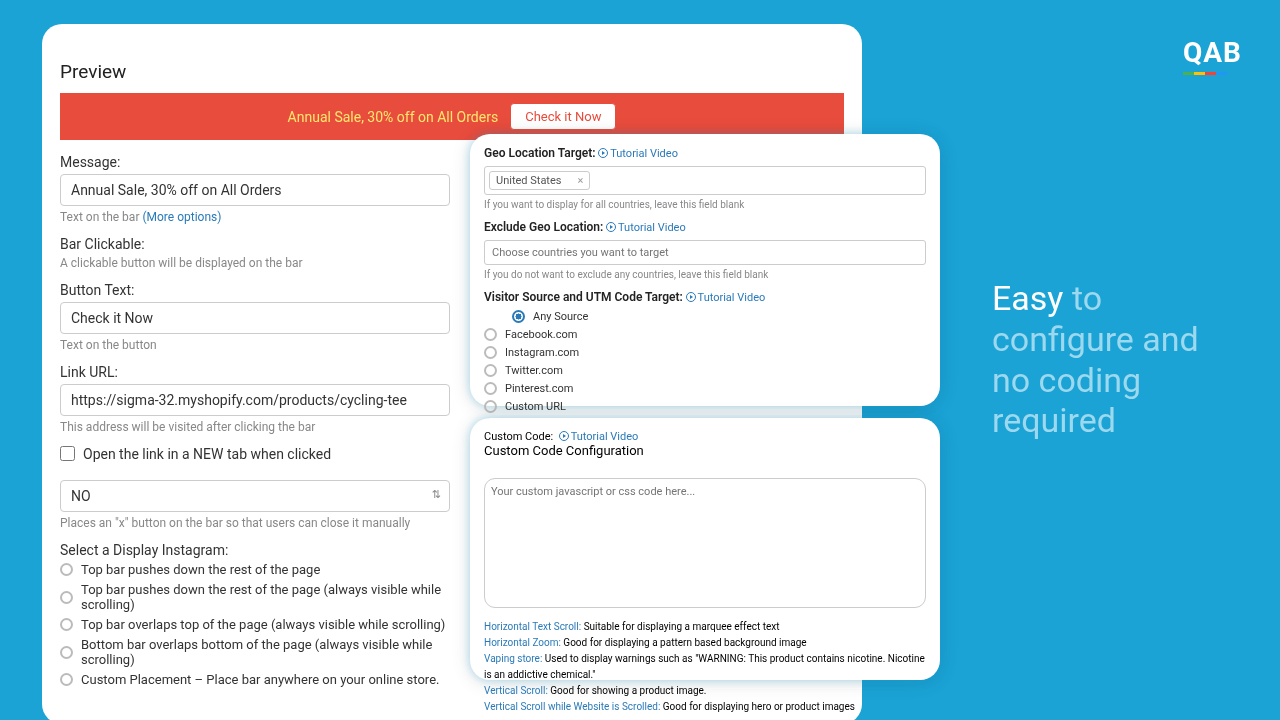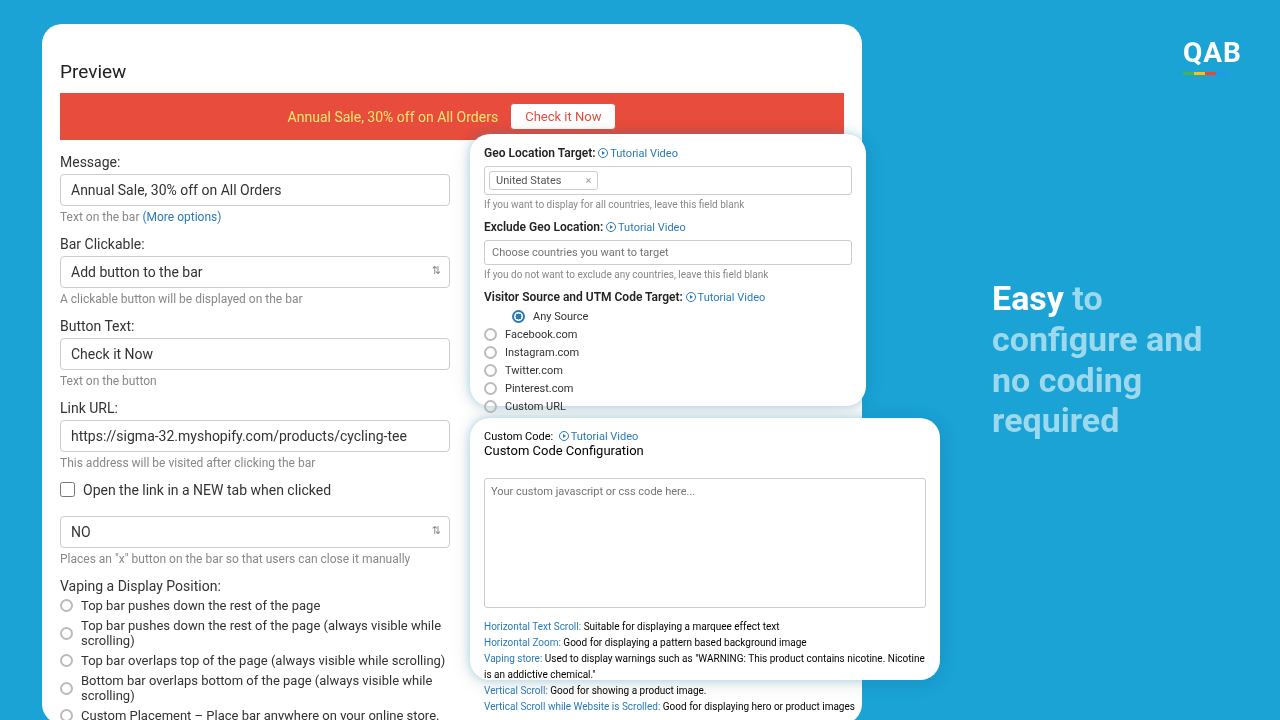--- a/index.html
+++ b/index.html
@@ -1,23 +1,23 @@
 <!DOCTYPE html>
 <html><head>
 <meta charset="utf-8">
 <style>
 *{box-sizing:border-box;margin:0;padding:0;font-family:-apple-system,BlinkMacSystemFont,"Segoe UI",Roboto,sans-serif}
 body{background:#1ba3d6;width:1280px;height:720px;overflow:hidden;position:relative}
 .card{background:#fff;border-radius:20px;position:absolute}
 .card-main{left:42px;top:24px;width:820px;height:700px;padding:36px 18px}
-.card-geo{left:470px;top:134px;width:396px;height:272px;padding:12px 14px;box-shadow:0 0 8px rgba(27,163,214,.35),0 2px 20px rgba(0,0,0,.12);font-size:11px}
+.card-geo{left:470px;top:134px;width:470px;height:272px;padding:12px 14px;box-shadow:0 0 8px rgba(27,163,214,.35),0 2px 20px rgba(0,0,0,.12);font-size:11px}
 .card-code{left:470px;top:418px;width:470px;height:262px;padding:12px 14px;box-shadow:0 0 8px rgba(27,163,214,.35),0 2px 20px rgba(0,0,0,.12);font-size:11px}
 .logo{position:absolute;right:38px;top:36px;color:#fff;font-weight:700;font-size:28px;letter-spacing:1px}
 .logo-bar{width:44px;height:3px;margin-top:3px;background:linear-gradient(90deg,#4caf50 25%,#ffc107 25% 50%,#f44336 50% 75%,#2196f3 75%)}
-.side-text{position:absolute;right:58px;top:278px;width:230px;color:#fff;font-weight:700;font-size:34px;line-height:1.2}
+.side-text{position:absolute;right:58px;top:278px;width:230px;color:#fff;font-weight:400;font-size:34px;line-height:1.2}
 h2.prev{font-weight:400;font-size:19px;margin-bottom:10px;color:#222}
 .bar{background:#e84c3d;color:#fff;display:flex;align-items:center;justify-content:center;gap:12px;padding:10px 0;margin-bottom:14px}
 .bar-msg{color:#ffe66d;font-size:14px}
 .bar-btn{background:#fff;color:#e84c3d;border:1px solid #e84c3d;padding:5px 14px;border-radius:4px;font-size:13px}
 .left-col{width:390px}
 .lbl{font-size:14px;color:#333;margin-bottom:4px;display:block}
 .inp,.sel{width:100%;border:1px solid #ccc;border-radius:4px;padding:7px 10px;font-size:14px;color:#333;background:#fff}
 .sel{position:relative}
 .sel::after{content:"⇅";position:absolute;right:8px;top:7px;color:#888;font-size:11px}
 .hint{font-size:12px;color:#888;margin-top:4px;margin-bottom:12px}
@@ -25,25 +25,25 @@
 .chk{display:flex;gap:8px;margin-bottom:18px;font-size:14px;color:#333}
 .chk input{width:15px;height:15px}
 .radio-row{display:flex;align-items:center;gap:8px;font-size:13px;color:#333;margin-bottom:5px}
 .radio{width:13px;height:13px;border:2px solid #bbb;border-radius:50%;flex-shrink:0}
 .radio.on{border-color:#2a7ab9;background:radial-gradient(circle,#2a7ab9 45%,#fff 50%)}
 .sec-lbl{font-weight:600;font-size:12px;color:#222;display:inline}
 .tut{color:#2a7ab9;font-size:11px}
 .play{display:inline-block;width:10px;height:10px;border:1px solid #2a7ab9;border-radius:50%;position:relative;margin-right:2px;vertical-align:-1px}
 .play::after{content:"";position:absolute;left:3px;top:2px;border-left:3px solid #2a7ab9;border-top:2px solid transparent;border-bottom:2px solid transparent}
 .chip-row{border:1px solid #ccc;border-radius:3px;padding:4px;margin:6px 0 4px}
-.chip{display:inline-flex;align-items:center;border:1px solid #ccc;border-radius:3px;padding:2px 6px;font-size:11px;color:#555;gap:24px}
+.chip{display:inline-flex;align-items:center;border:1px solid #ccc;border-radius:3px;padding:2px 6px;font-size:11px;color:#555;gap:16px}
 .chip-x{color:#999;cursor:pointer}
 .tiny{font-size:10px;color:#888;margin-bottom:10px}
 .inp-sm{width:100%;border:1px solid #ccc;border-radius:3px;padding:5px 7px;font-size:11px;margin:6px 0 4px}
-.ta{width:100%;height:130px;border:1px solid #ccc;border-radius:3px;padding:6px;font-size:11px;color:#999;resize:none;margin-top:6px}
+.ta{width:100%;height:130px;border:1px solid #ccc;border-radius:11px;padding:6px;font-size:11px;color:#999;resize:none;margin-top:6px}
 .code-links{font-size:10px;line-height:1.6;margin-top:8px}
 .code-links b{color:#2a7ab9;font-weight:400}
 </style>
 </head>
 <body>
 
 <div class="logo"><span>QAB</span><div class="logo-bar"></div></div>
 <div class="side-text"><span style="color:#fff">Easy </span><span style="color:#9cd8ee">to configure and </span><span style="color:#9cd8ee">no coding required</span></div>
 
 <div class="card card-main">
@@ -51,40 +51,39 @@
   <div class="bar">
     <span class="bar-msg">Annual Sale, 30% off on All Orders</span>
     <button class="bar-btn">Check it Now</button>
   </div>
   <div class="left-col">
     <label class="lbl">Message:</label>
     <input class="inp" value="Annual Sale, 30% off on All Orders" style="">
     <div class="hint"><span>Text on the bar </span><span class="link">(More options)</span></div>
 
     <label class="lbl">Bar Clickable:</label>
-    <div class="sel"><span>Add button to the bar</span></div>
     <div class="hint">A clickable button will be displayed on the bar</div>
 
     <label class="lbl">Button Text:</label>
     <input class="inp" value="Check it Now" style="">
     <div class="hint">Text on the button</div>
 
     <label class="lbl">Link URL:</label>
     <input class="inp" value="https://sigma-32.myshopify.com/products/cycling-tee" style="">
     <div class="hint">This address will be visited after clicking the bar</div>
 
     <label class="chk">
         <input type="checkbox" style="">
         <span>Open the link in a NEW tab when clicked</span>
       </label>
 
     <div class="sel"><span>NO</span></div>
     <div class="hint">Places an "x" button on the bar so that users can close it manually</div>
 
-    <label class="lbl">Vaping a Display Position:</label>
+    <label class="lbl">Select a Display Instagram:</label>
     <div id="pos-list">
         <div class="radio-row">
           <span class="radio "></span>
           <span>Top bar pushes down the rest of the page</span>
         </div>
         <div class="radio-row">
           <span class="radio "></span>
           <span>Top bar pushes down the rest of the page (always visible while scrolling)</span>
         </div>
         <div class="radio-row">

